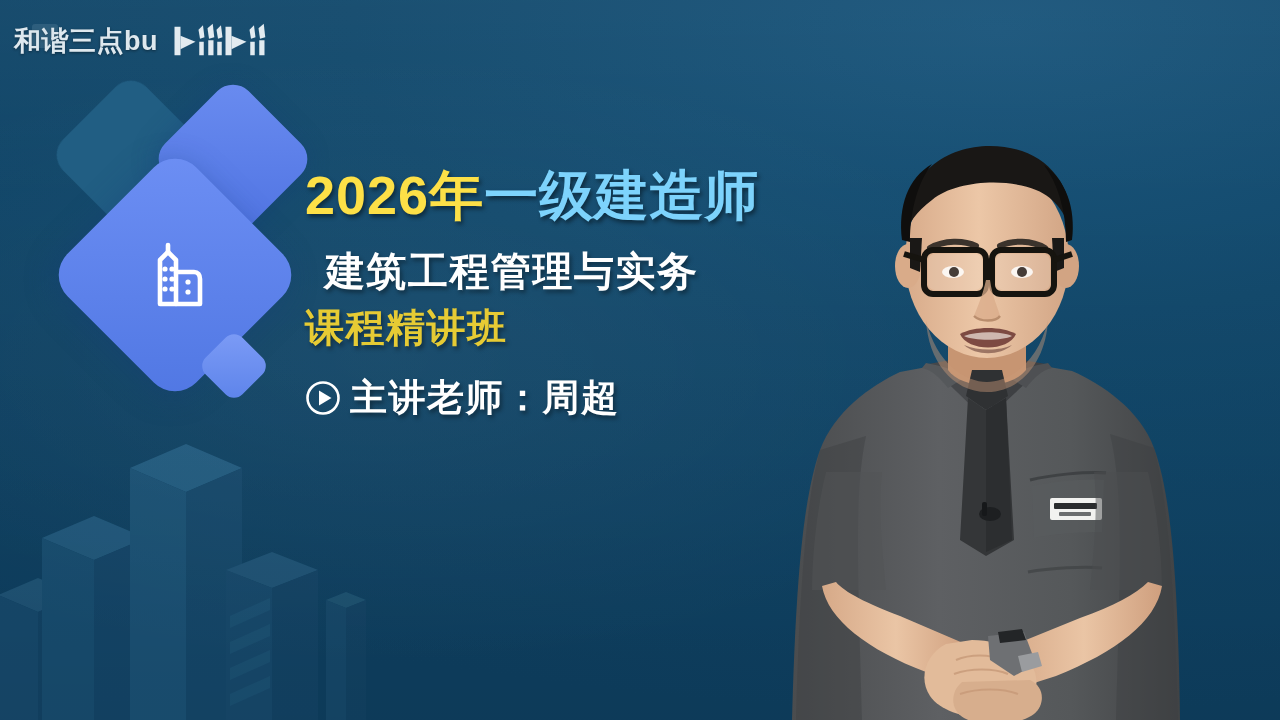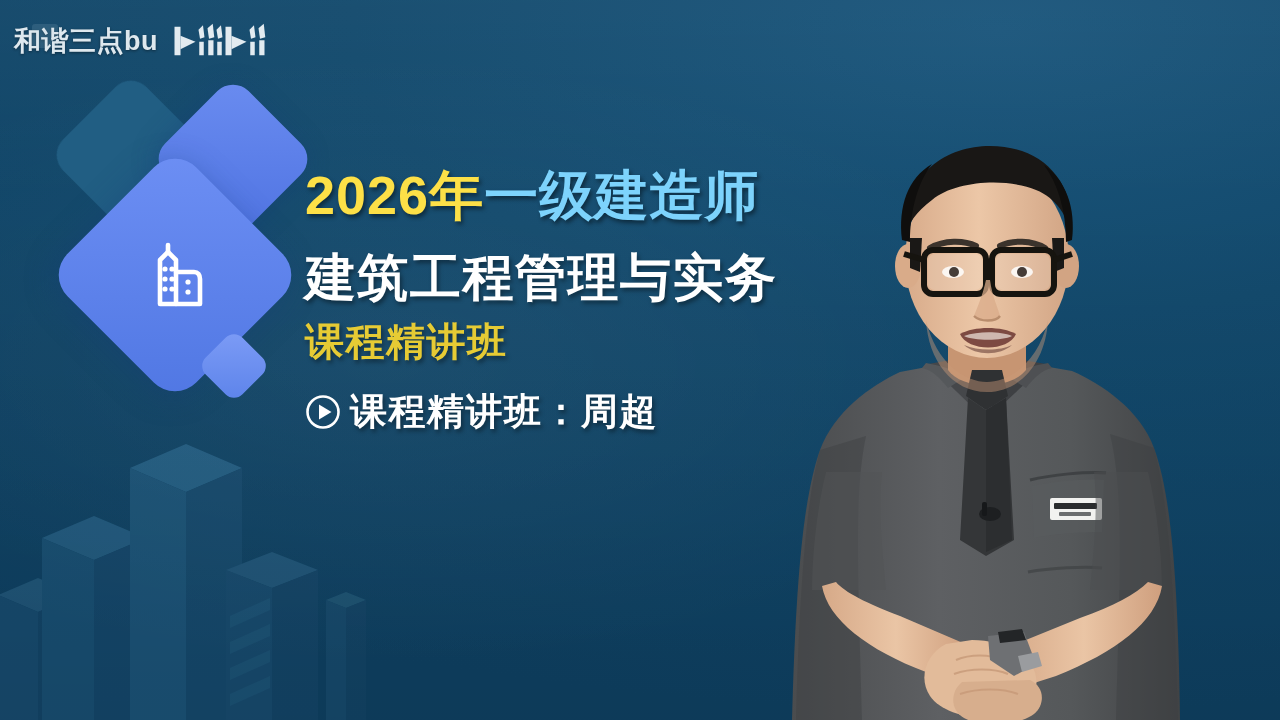--- a/index.html
+++ b/index.html
@@ -110,26 +110,27 @@
     line-height: 1.08;
     letter-spacing: 1px;
     white-space: nowrap;
     text-shadow: 2px 3px 4px rgba(0,0,0,0.45);
   }
   .t-gold { color: #fde047; }
   .t-white { color: #7dd3fc; }
 
   .title-sub {
     margin-top: 20px;
-    font-size: 51px;
+    font-size: 40px;
     font-weight: bold;
     color: #ffffff;
     letter-spacing: 1.5px;
     white-space: nowrap;
     text-shadow: 2px 3px 4px rgba(0,0,0,0.40);
+    margin-left: 20px;
   }
   .title-class {
     margin-top: 2px;
     font-size: 39px;
     font-weight: bold;
     color: #e6cb34;
     letter-spacing: 1.5px;
     white-space: nowrap;
     text-shadow: 2px 3px 4px rgba(0,0,0,0.40);
   }
@@ -379,21 +380,21 @@
 
   <div class="text-block">
     <div class="title-main"><span class="t-gold">2026年</span><span class="t-white">一级建造师</span></div>
     <div class="title-sub">建筑工程管理与实务</div>
     <div class="title-class">课程精讲班</div>
     <div class="teacher-row">
       <svg class="play-icon" viewBox="0 0 36 36">
         <circle cx="18" cy="18" r="15.5" fill="none" stroke="#ffffff" stroke-width="2.6"></circle>
         <polygon points="14,10.5 26.5,18 14,25.5" fill="#ffffff"></polygon>
       </svg>
-      <span class="teacher-text">课程精讲班：周超</span>
+      <span class="teacher-text">主讲老师：周超</span>
     </div>
   </div>
 
   <div class="watermark">
     <div class="wm-ghost"></div>
     <span class="wm-text">和谐三点bu</span>
     <svg class="wm-logo" viewBox="0 0 128 50">
       <g fill="#f2f7fa">
 
         <path d="M 6 6 L 14 6 L 14 44 L 6 44 Z"></path>

